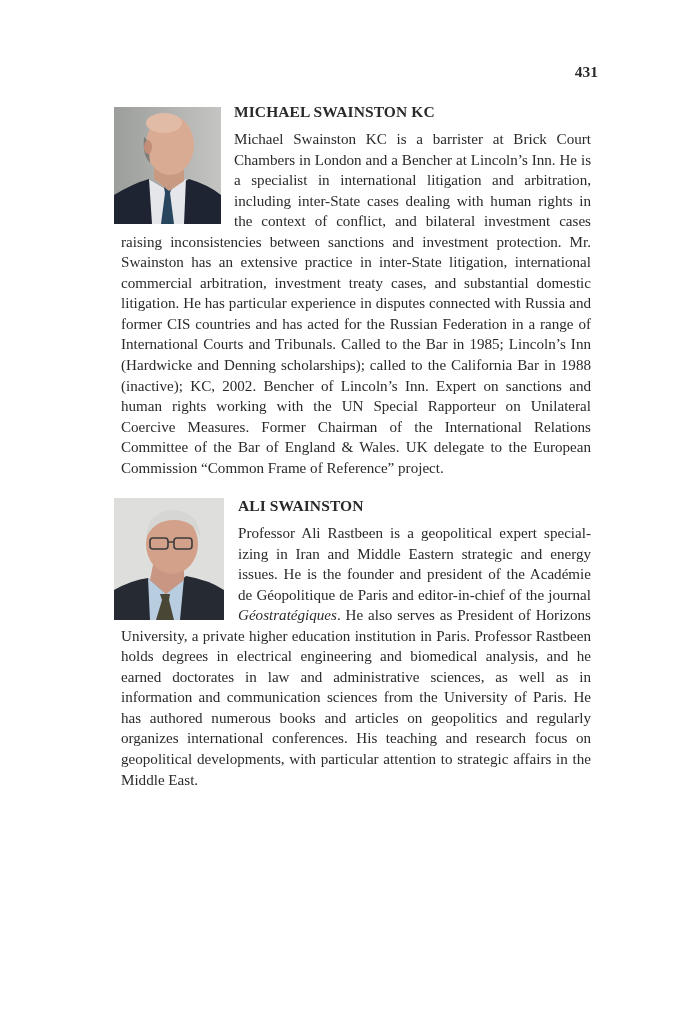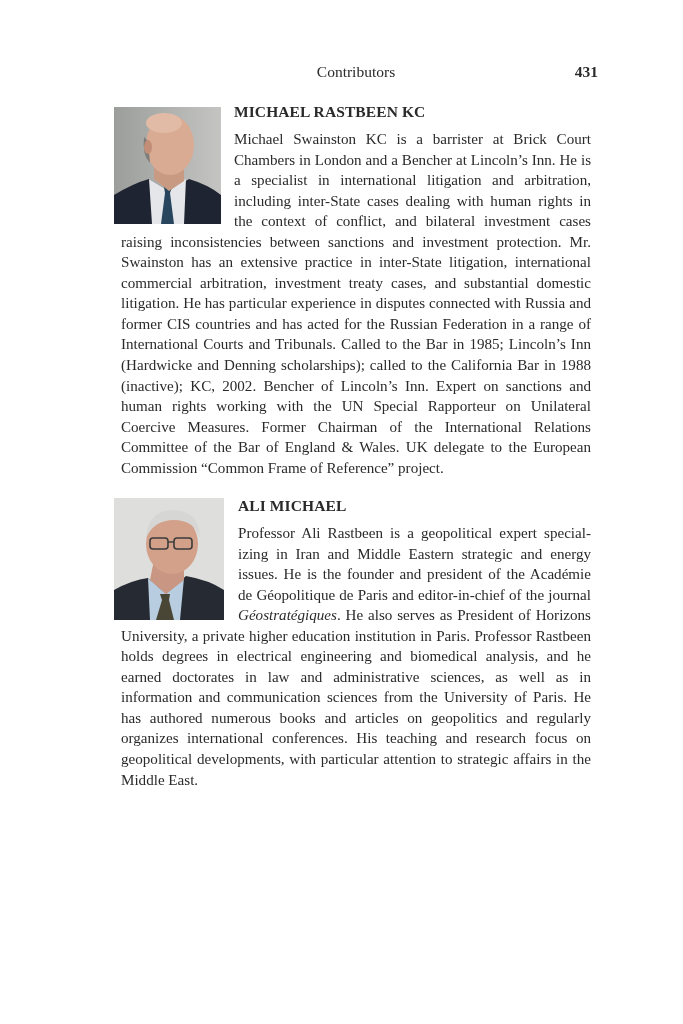--- a/index.html
+++ b/index.html
@@ -32,21 +32,20 @@
       font-size: 15.1px; line-height: 20.55px; text-align: justify; margin: 7px;
       hyphens: manual;
     }
     .bio em { font-style: italic; }
     svg { display: block; }
   </style>
 </head>
 <body>
 
 <div class="running-head">
-  <span class="title">Contributors</span>
   <span class="page">431</span>
 </div>
 
 <div class="entry entry1">
   <div class="photo photo1">
     <svg width="107" height="117" viewBox="0 0 107 117">
       <defs>
         <linearGradient id="bg1" x1="0" y1="0" x2="1" y2="0">
           <stop offset="0" stop-color="#9c9e9c"></stop>
           <stop offset="1" stop-color="#c4c5c3"></stop>
@@ -61,21 +60,21 @@
       <path d="M50 80 L58 80 L56 86 L60 117 L47 117 L51 86 Z" fill="#27465e"></path>
 
       <path d="M40 56 L70 56 L70 74 L55 84 L40 72 Z" fill="#c99a82"></path>
 
       <ellipse cx="56" cy="38" rx="24" ry="30" fill="#d9ab93"></ellipse>
       <ellipse cx="50" cy="16" rx="18" ry="10" fill="#e2bba6"></ellipse>
       <path d="M30 30 Q28 48 36 56 L34 34 Z" fill="#7c7c78"></path>
       <ellipse cx="34" cy="40" rx="4" ry="7" fill="#c28e78"></ellipse>
     </svg>
   </div>
-  <p class="name">MICHAEL RASTBEEN KC</p>
+  <p class="name">MICHAEL SWAINSTON KC</p>
   <p class="bio">Michael Swainston KC is a barrister at Brick Court Chambers in London and a Bencher at Lincoln’s Inn. He is a specialist in international litigation and arbitration, including inter-State cases dealing with human rights in the context of conflict, and bilateral investment cases raising inconsistencies between sanctions and investment protection. Mr. Swainston has an extensive practice in inter-State litigation, international commercial arbitration, investment treaty cases, and substantial domestic litigation. He has particular experience in disputes connected with Russia and former CIS countries and has acted for the Russian Federation in a range of International Courts and Tribunals. Called to the Bar in 1985; Lincoln’s Inn (Hardwicke and Denning scholarships); called to the California Bar in 1988 (inactive); KC, 2002. Bencher of Lincoln’s Inn. Expert on sanctions and human rights working with the UN Special Rapporteur on Unilateral Coercive Measures. Former Chairman of the International Relations Committee of the Bar of England &amp; Wales. UK delegate to the European Commission “Common Frame of Reference” project.</p>
 </div>
 
 <div class="entry entry2">
   <div class="photo photo2">
     <svg width="110" height="122" viewBox="0 0 110 122">
       <rect width="110" height="122" fill="#dededc"></rect>
 
       <path d="M0 122 L0 92 Q18 82 34 80 L52 96 L72 78 Q95 82 110 92 L110 122 Z" fill="#262a33"></path>
 
@@ -87,15 +86,15 @@
 
       <ellipse cx="58" cy="46" rx="26" ry="30" fill="#d3a08a"></ellipse>
 
       <path d="M32 40 Q34 12 60 12 Q86 14 86 40 Q80 22 60 22 Q40 22 32 40 Z" fill="#d6d6d4"></path>
 
       <rect x="36" y="40" width="18" height="11" rx="3" fill="none" stroke="#3b3b3b" stroke-width="1.6"></rect>
       <rect x="60" y="40" width="18" height="11" rx="3" fill="none" stroke="#3b3b3b" stroke-width="1.6"></rect>
       <line x1="54" y1="44" x2="60" y2="44" stroke="#3b3b3b" stroke-width="1.4"></line>
     </svg>
   </div>
-  <p class="name">ALI MICHAEL</p>
+  <p class="name">ALI SWAINSTON</p>
   <p class="bio"><span>Professor Ali Rastbeen is a geopolitical expert special­izing in Iran and Middle Eastern strategic and energy issues. He is the founder and president of the Académie de Géopolitique de Paris and editor-in-chief of the journal </span><em>Géostratégiques</em><span>. He also serves as President of Horizons University, a private higher education institution in Paris. Professor Rastbeen holds degrees in electrical engineering and biomedical analysis, and he earned doctorates in law and administrative sciences, as well as in information and communication sciences from the University of Paris. He has authored numerous books and articles on geopolitics and reg­ularly organizes international conferences. His teaching and research focus on geopolitical developments, with particular attention to strategic affairs in the Middle East.</span></p>
 </div>
 
 </body></html>

